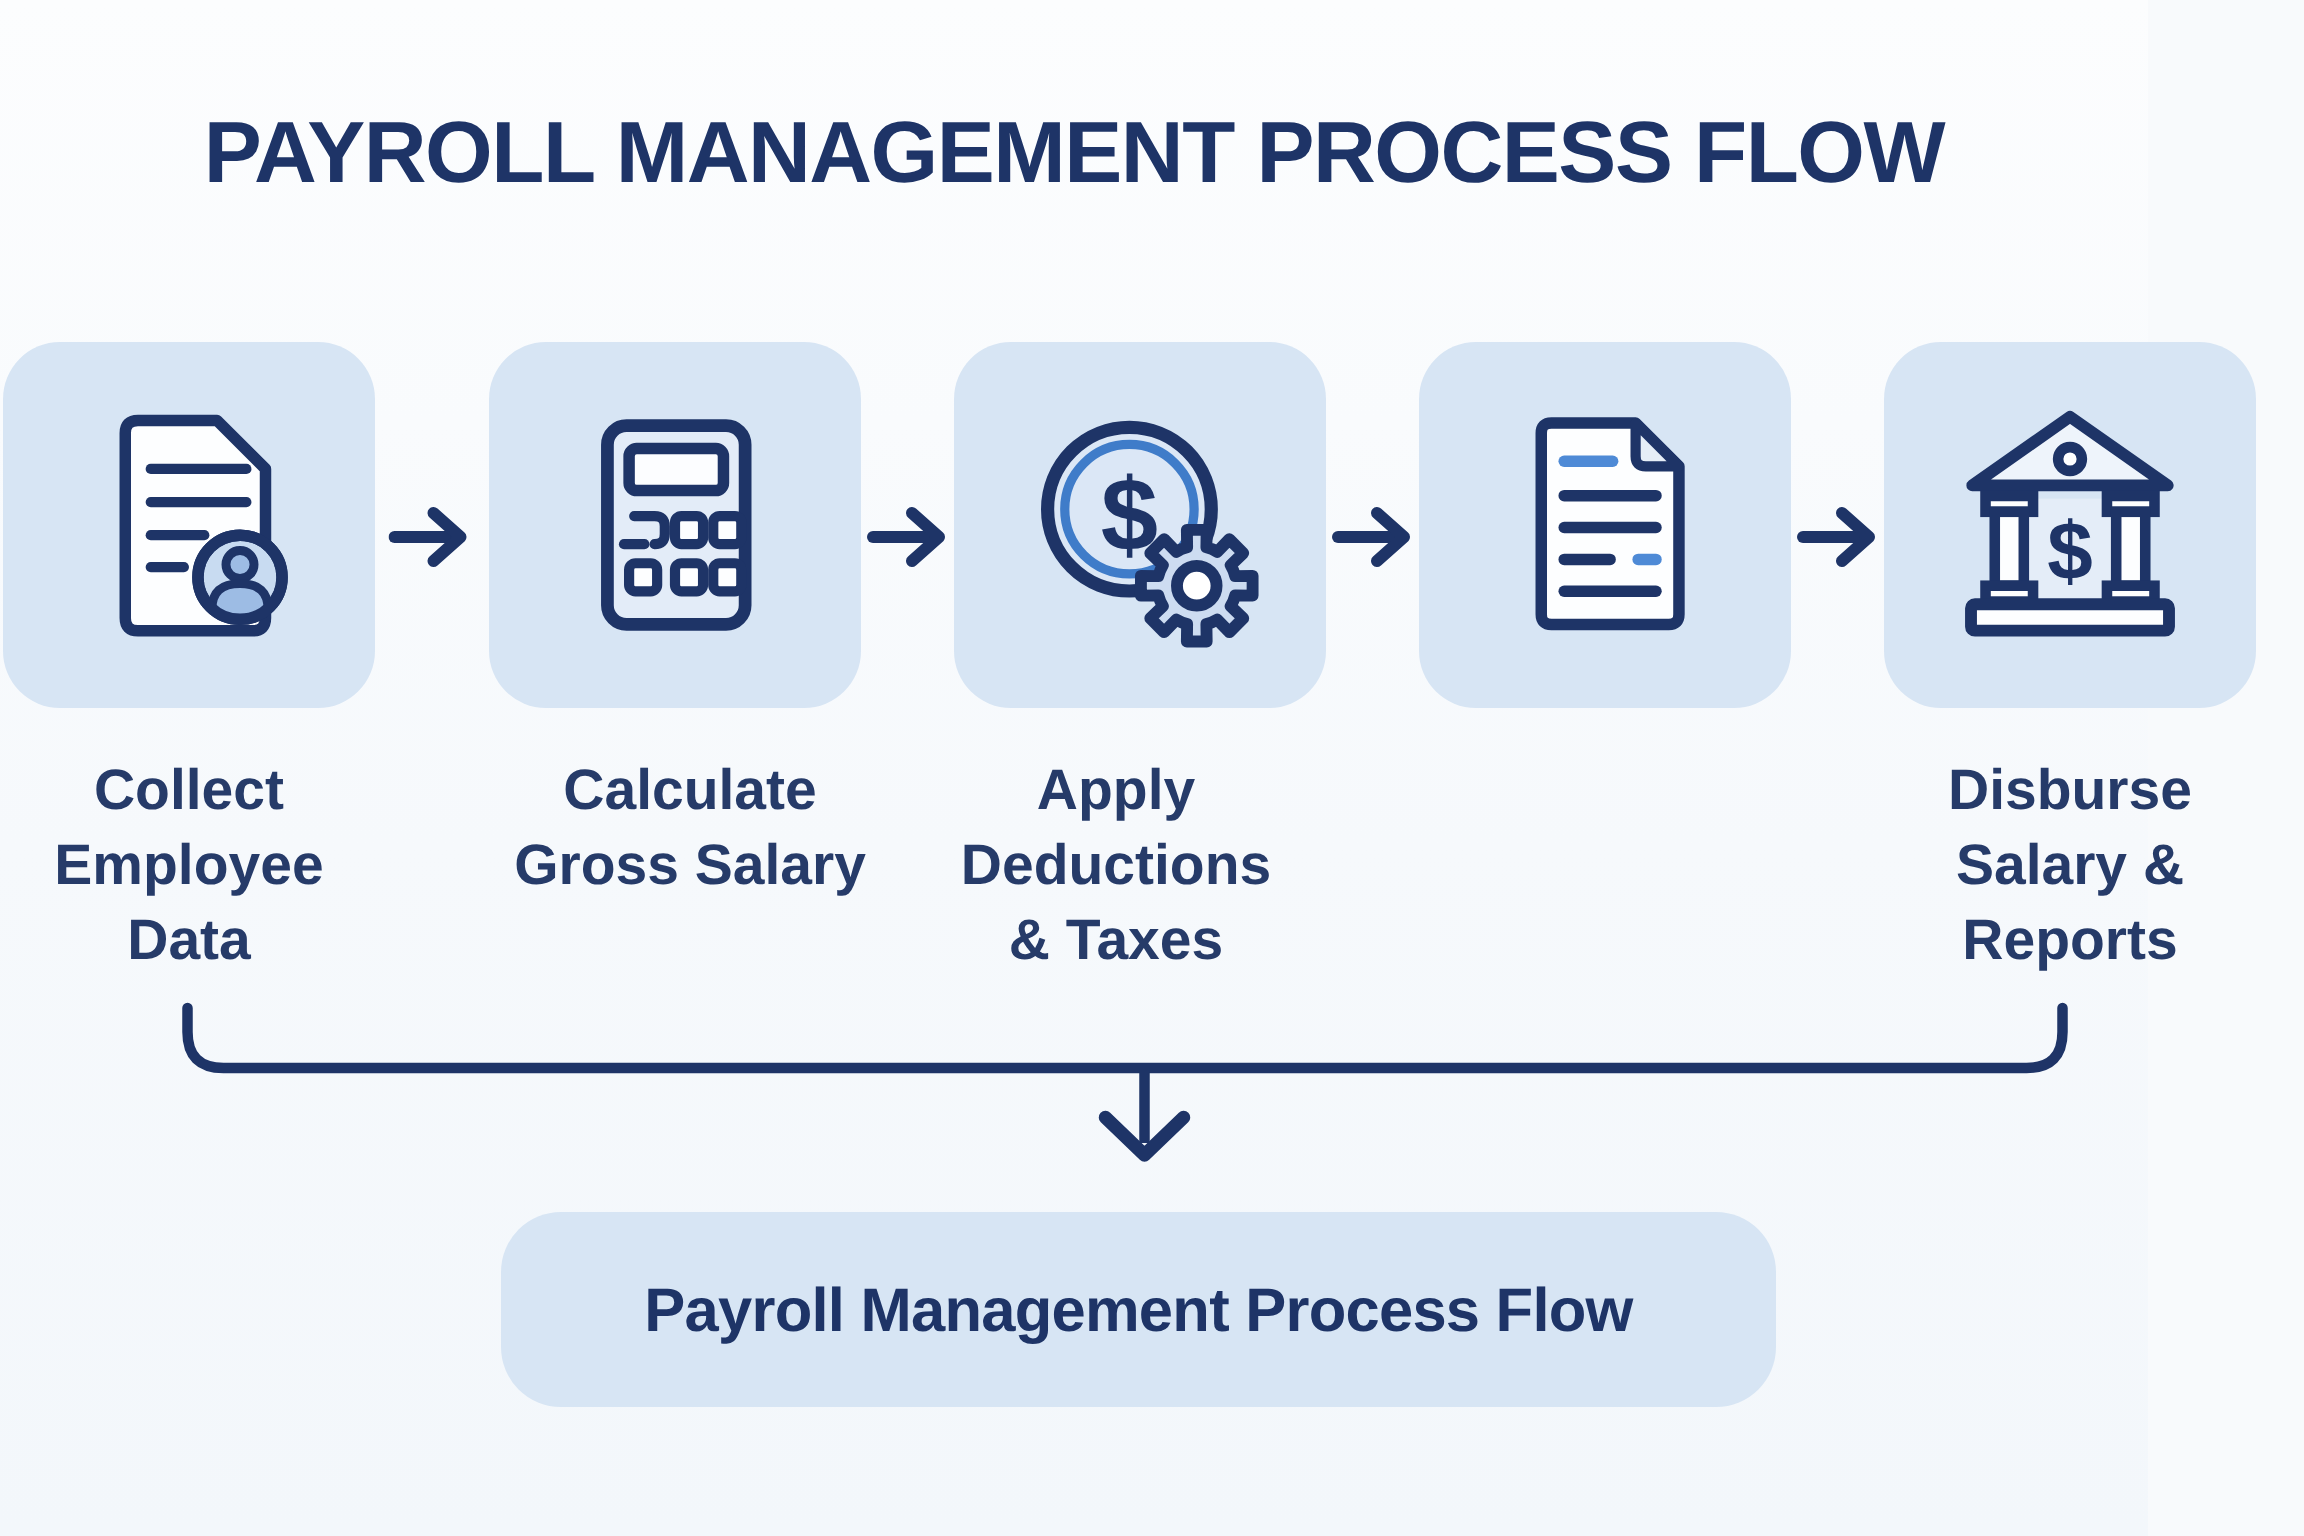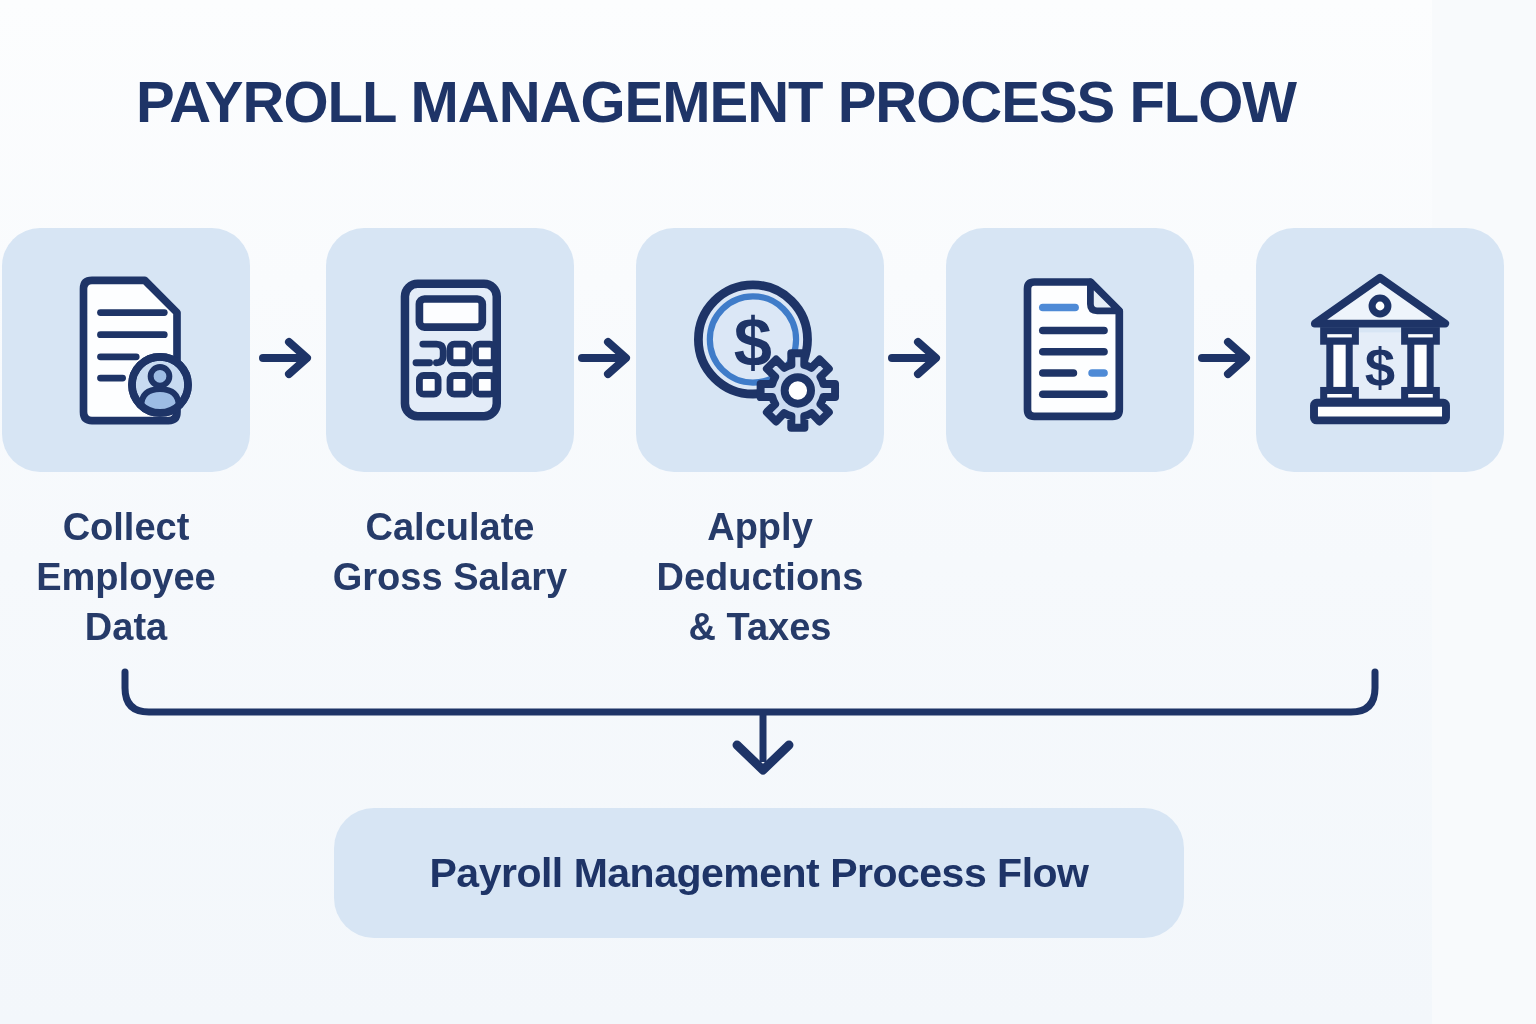--- a/index.html
+++ b/index.html
@@ -39,22 +39,22 @@
   .flow-arrow-4{left:1198px;}
 
   .step-label{
     position:absolute;top:502px;width:280px;
     text-align:center;
     font-size:38px;font-weight:bold;line-height:50px;
     color:var(--label);
     white-space:pre-line;
   }
   .step-label-1{left:-14px;}
-  .step-label-2{left:310px;}
-  .step-label-3{left:620px;text-align:center;}
+  .step-label-2{left:320px;}
+  .step-label-3{left:604px;text-align:center;}
   .step-label-4{left:930px;}
   .step-label-5{left:1240px;}
 
   .bracket-svg{position:absolute;top:662px;left:0;}
 
   .summary-box{
     position:absolute;top:808px;left:334px;width:850px;height:130px;
     background:var(--panel);border-radius:40px;
     display:flex;align-items:center;justify-content:center;
   }
@@ -164,20 +164,23 @@
   </svg>
 
   <div class="step-label step-label-1">Collect
 Employee
 Data</div>
   <div class="step-label step-label-2">Calculate
 Gross Salary</div>
   <div class="step-label step-label-3">Apply
 Deductions
 &amp; Taxes</div>
+  <div class="step-label step-label-5">Disburse
+Salary &amp;
+Reports</div>
 
   <svg class="bracket-svg" width="1536" height="120" viewBox="0 0 1536 120">
     <path d="M125,10 V26 Q125,50 149,50 H1351 Q1375,50 1375,26 V10" fill="none" stroke="#1e3467" stroke-width="7" stroke-linecap="round"></path>
     <line x1="763" y1="50" x2="763" y2="100" stroke="#1e3467" stroke-width="7"></line>
     <polyline points="737,83 763,108 789,83" fill="none" stroke="#1e3467" stroke-width="9" stroke-linecap="round" stroke-linejoin="round"></polyline>
   </svg>
 
   <div class="summary-box">
     <div class="summary-label">Payroll Management Process Flow</div>
   </div>

